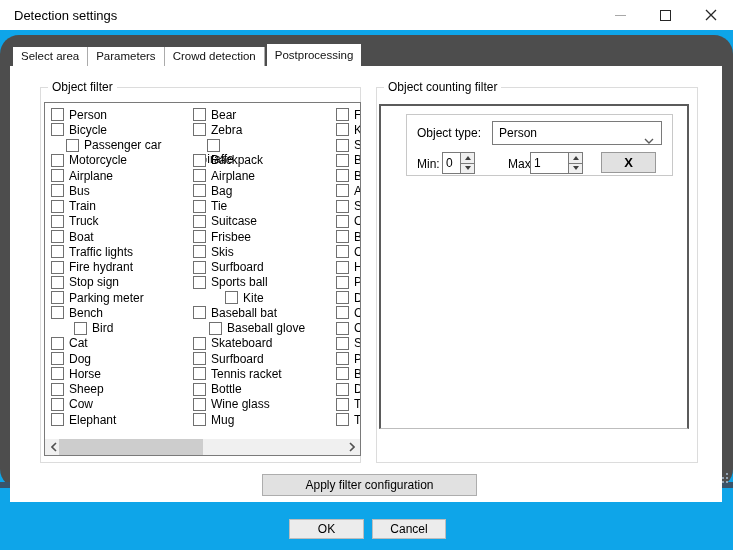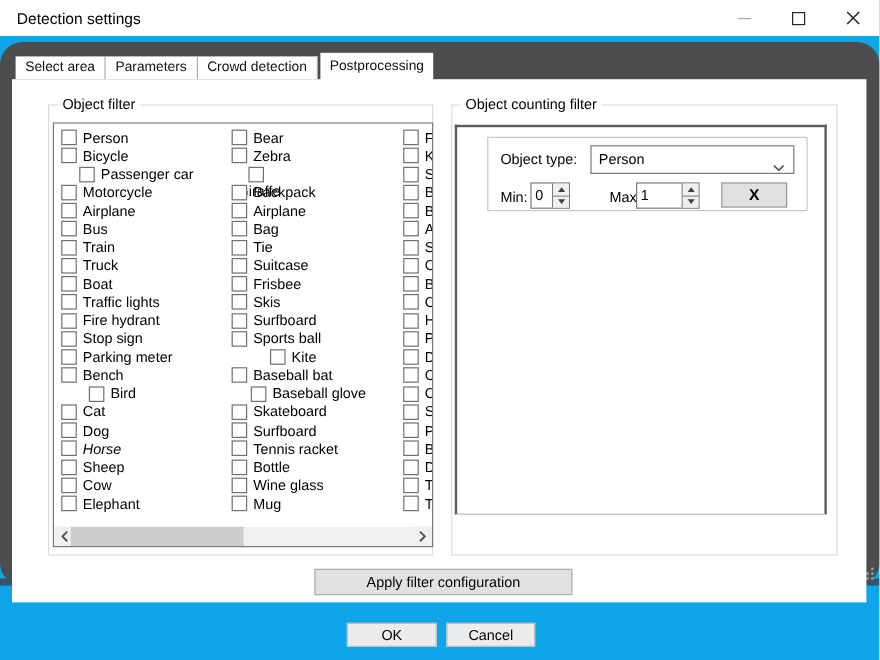--- a/index.html
+++ b/index.html
@@ -180,21 +180,21 @@
                 <span class="cb-label">Bird</span>
               </div>
               <div class="cb-row" style="top: 233.75px;">
                 <span class="checkbox"></span>
                 <span class="cb-label">Cat</span>
               </div>
               <div class="cb-row" style="top: 249px;">
                 <span class="checkbox"></span>
                 <span class="cb-label">Dog</span>
               </div>
-              <div class="cb-row" style="top: 264.25px; font-style: italic;">
+              <div class="cb-row" style="top: 264.25px;">
                 <span class="checkbox"></span>
                 <span class="cb-label">Horse</span>
               </div>
               <div class="cb-row" style="top: 279.5px;">
                 <span class="checkbox"></span>
                 <span class="cb-label">Sheep</span>
               </div>
               <div class="cb-row" style="top: 294.75px;">
                 <span class="checkbox"></span>
                 <span class="cb-label">Cow</span>

